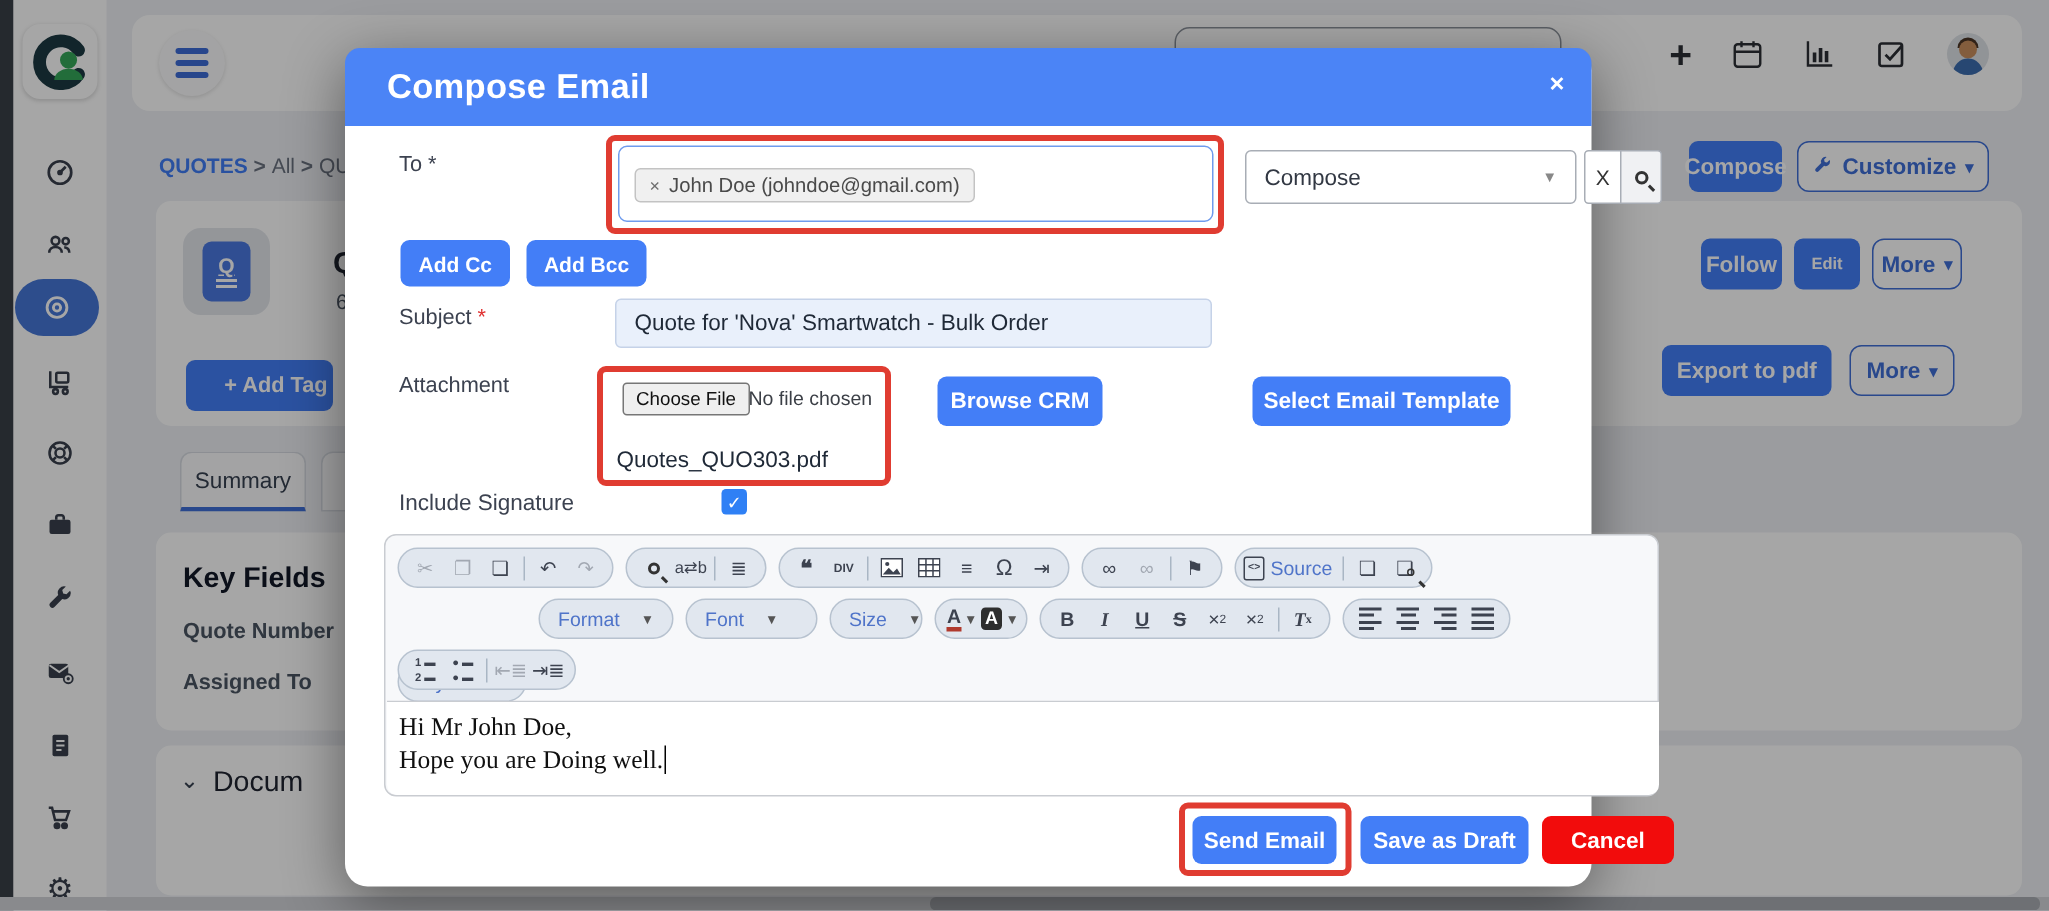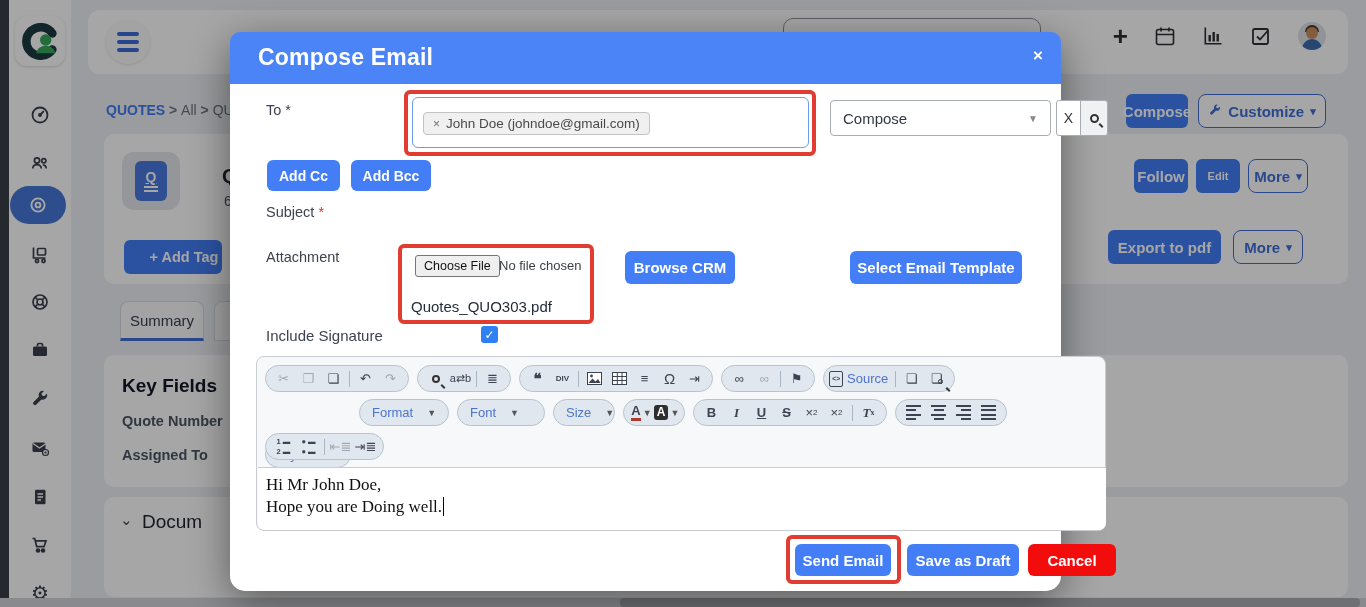--- a/index.html
+++ b/index.html
@@ -329,31 +329,34 @@
     <div class="mini-btn" style="left:850px; width:28px; background:#f0f1f3; border-radius:0 3px 3px 0;">
       <span class="mag"></span>
     </div>
 
     <button class="btn btn-blue abs" style="left:37px; top:128px; width:73px; height:31px; font-size:14px;">Add Cc</button>
     <button class="btn btn-blue abs" style="left:121px; top:128px; width:80px; height:31px; font-size:14px;">Add Bcc</button>
 
     <div class="f-label" style="left:36px; top:172px;">
       <span>Subject</span> <span class="req-red">*</span>
     </div>
+    <div class="subj-input">
+        <span>Quote for 'Nova' Smartwatch - Bulk Order</span>
+      </div>
 
     <div class="f-label" style="left:36px; top:217px;">Attachment</div>
     <div class="abs" style="left:168px; top:212px; width:196px; height:80px;">
       <span class="choose-btn">Choose File</span>
       <span class="nofile">No file chosen</span>
       <span class="att-file">Quotes_QUO303.pdf</span>
     </div>
     <div class="anno" style="left:168px; top:212px; width:196px; height:80px;"></div>
 
     <button class="btn btn-blue abs" style="left:395px; top:219px; width:110px; height:33px; font-size:15px;">Browse CRM</button>
-    <button class="btn btn-blue abs" style="left:620px; top:219px; width:172px; height:33px; font-size:15px;">Select Email Template</button>
+    <button class="btn btn-blue abs" style="left:605px; top:219px; width:172px; height:33px; font-size:15px;">Select Email Template</button>
 
     <div class="f-label" style="left:36px; top:295px; font-size:15px;">Include Signature</div>
     <div class="chk">
         <span>✓</span>
       </div>
 
     <div class="editor">
 
       <div class="tb-row" style="top:8px;">
         <div class="tb-group">

